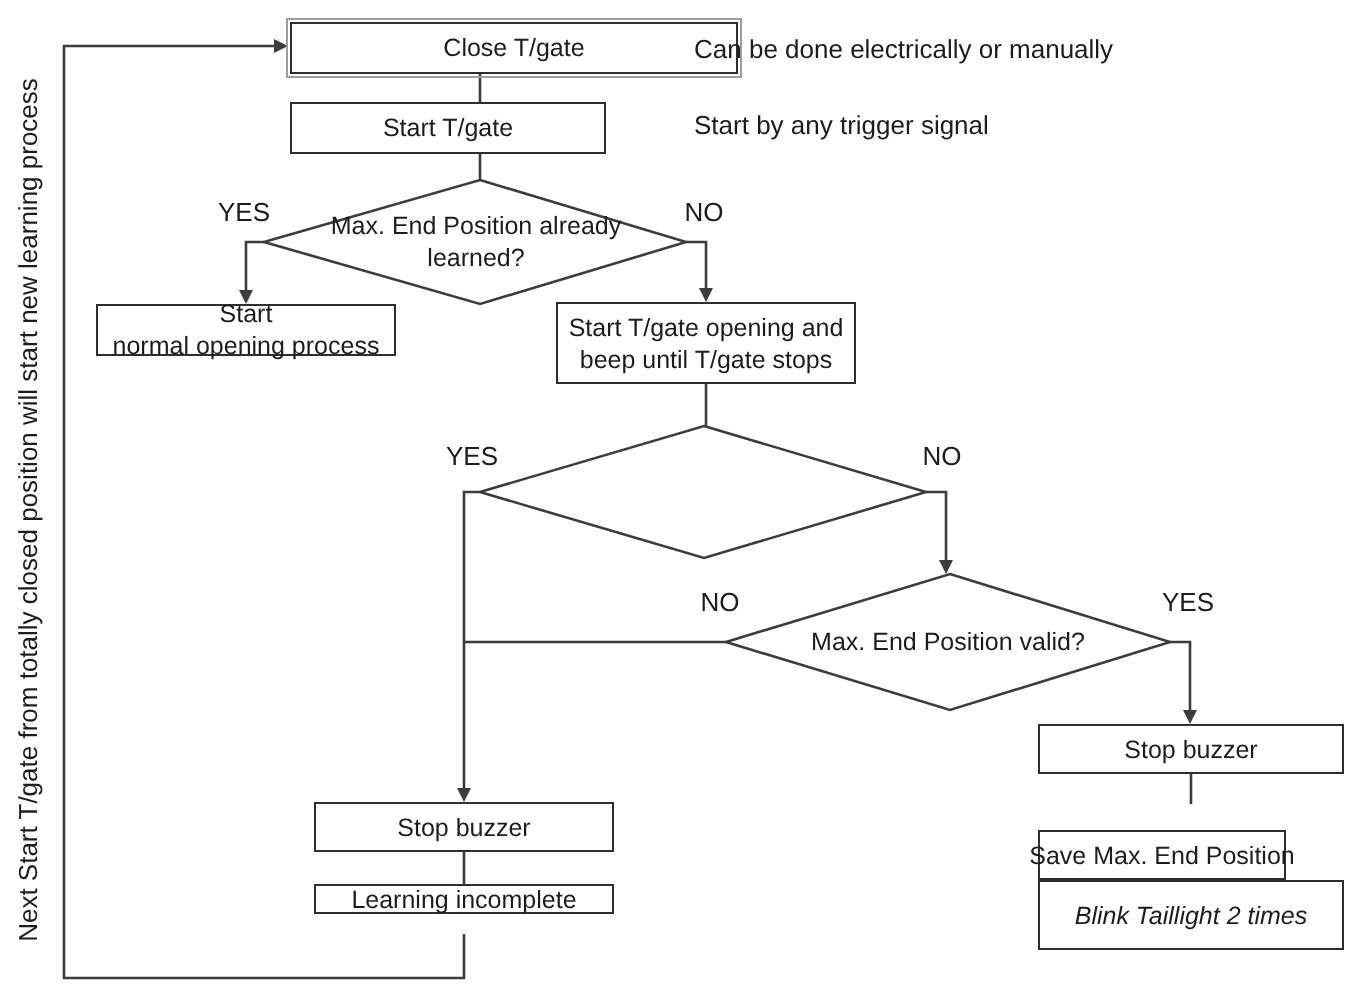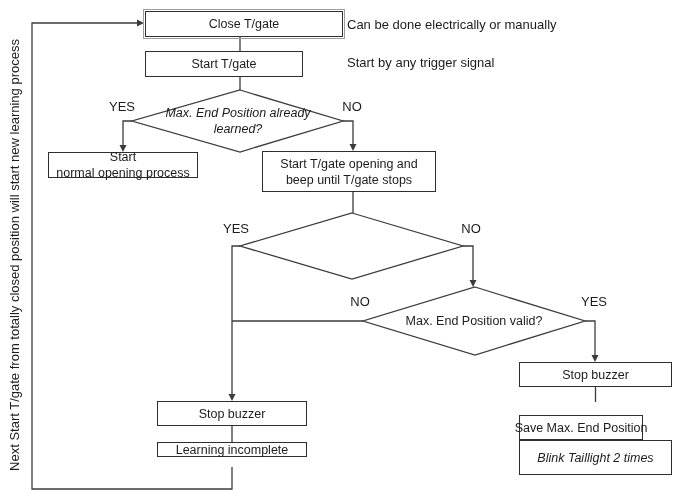--- a/index.html
+++ b/index.html
@@ -25,25 +25,25 @@
   }
   .note {
     position:absolute; font-size:13px; color:#1c1c1c; white-space:nowrap; z-index:2;
   }
   .side-note {
     position:absolute; left:14px; top:255px;
     transform:translate(-50%,-50%) rotate(-90deg);
     font-size:13px; color:#1c1c1c; white-space:nowrap; z-index:2;
   }
   
-  .n-close   { left:145px; top:11px;  width:198px; height:26px;
+  .n-close   { left:145px; top:11px;  width:224px; height:26px;
                outline:1px solid #9e9e9e; outline-offset:1px; }
   .n-start   { left:145px; top:51px;  width:158px; height:26px; }
   .n-normal  { left:48px;  top:152px; width:150px; height:26px; }
-  .n-opening { left:262px; top:151px; width:174px; height:41px; }
+  .n-opening { left:278px; top:151px; width:150px; height:41px; }
   .n-stopL   { left:157px; top:401px; width:150px; height:25px; }
   .n-learn   { left:157px; top:442px; width:150px; height:15px; }
   .n-stopR   { left:519px; top:362px; width:153px; height:25px; }
   .n-save    { left:519px; top:415px; width:124px; height:25px; }
   .n-blink   { left:519px; top:440px; width:153px; height:35px;font-style:italic; }
 </style>
 </head>
 <body>
 
 <div class="canvas">
@@ -93,21 +93,21 @@
   <div class="node n-stopR">
     <span>Stop buzzer</span>
   </div>
   <div class="node n-save">
     <span>Save Max. End Position</span>
   </div>
   <div class="node n-blink">
     <span>Blink Taillight 2 times</span>
   </div>
 
-  <div class="dlabel" style="left:238px; top:121px;font-style:italic;">
+  <div class="dlabel" style="left:238px; top:121px;">
     <span>Max. End Position already</span>
     <span style="display:block;">learned?</span>
   </div>
   <div class="dlabel" style="left:474px; top:321px;">
     <span>Max. End Position valid?</span>
   </div>
 
   <div class="branch" style="left:122px; top:106px;">YES</div>
   <div class="branch" style="left:352px; top:106px;">NO</div>
   <div class="branch" style="left:236px; top:228px;">YES</div>

